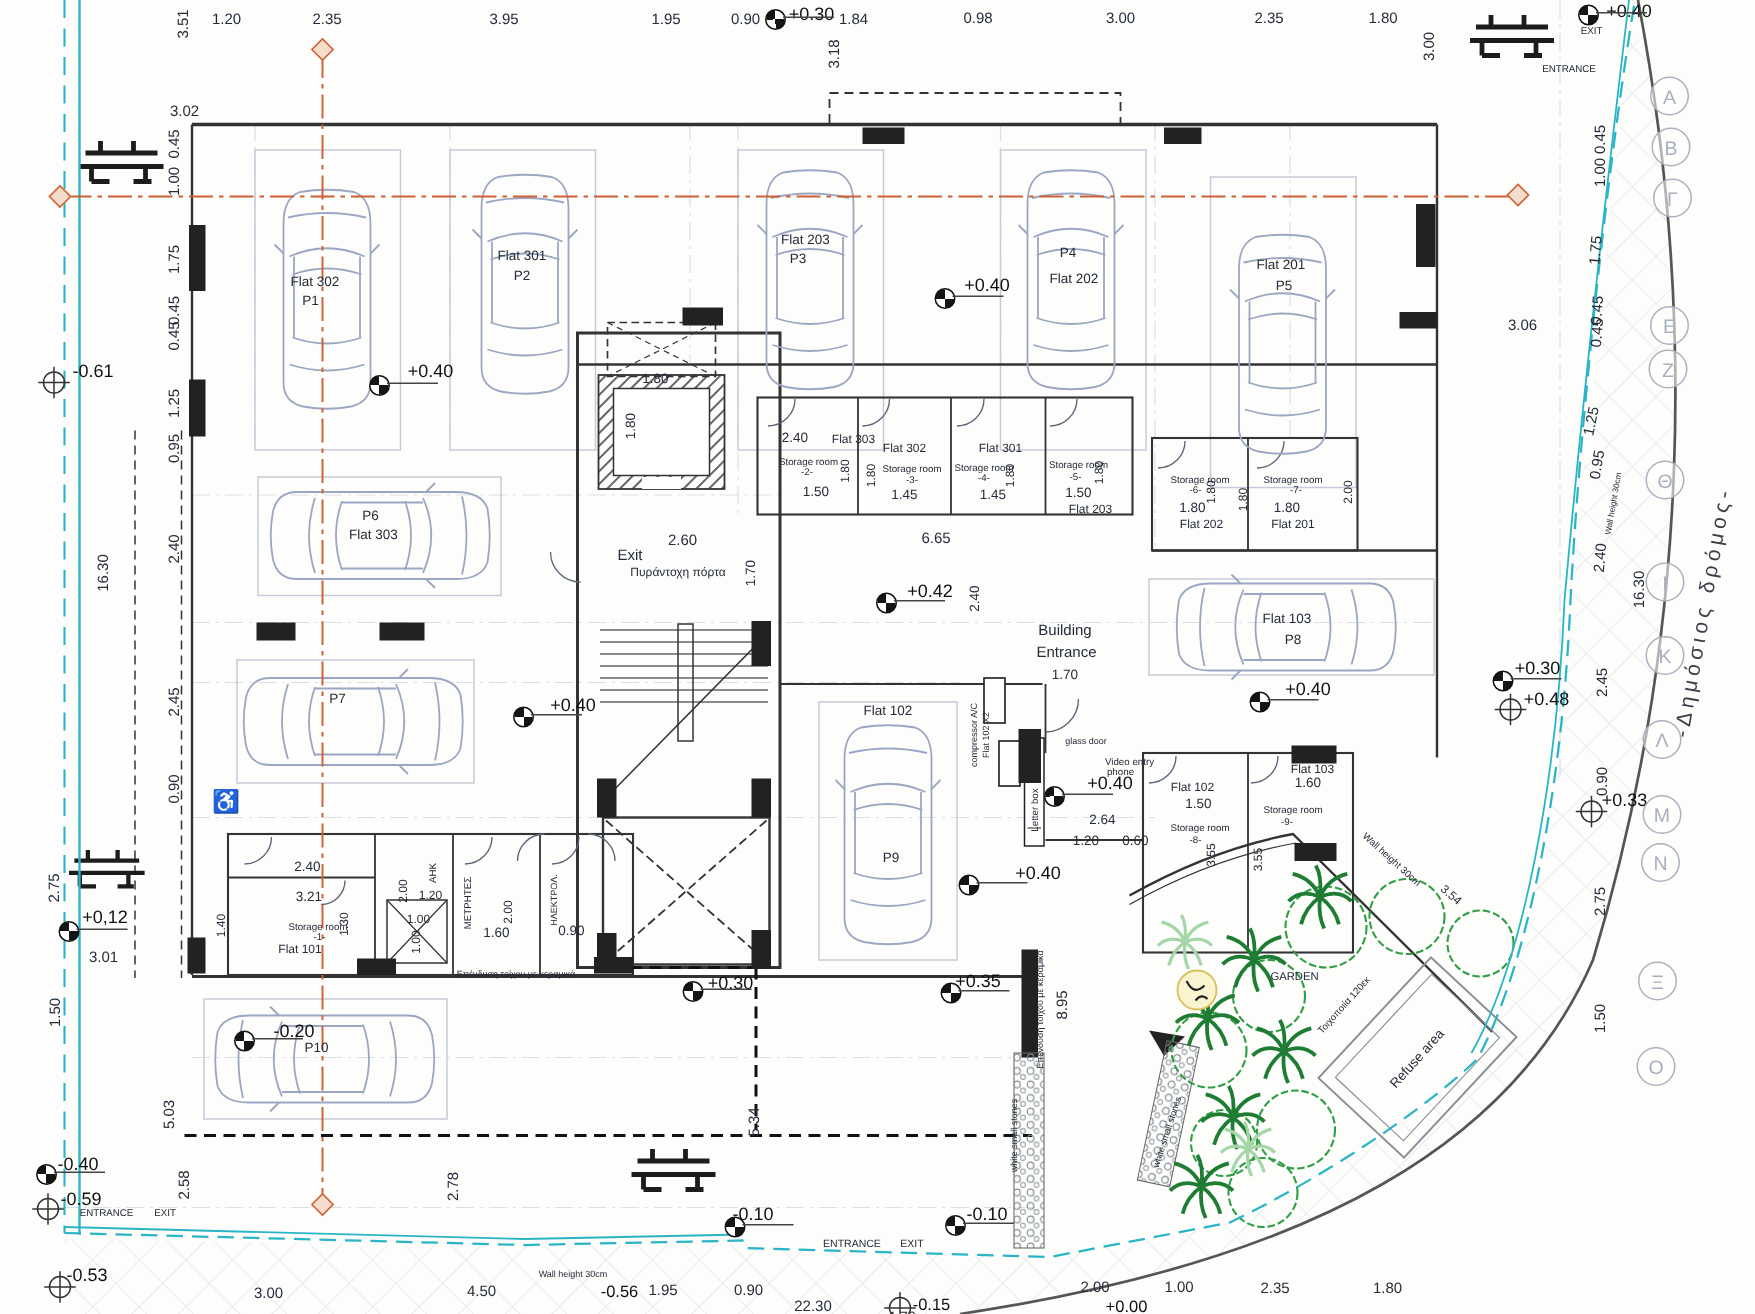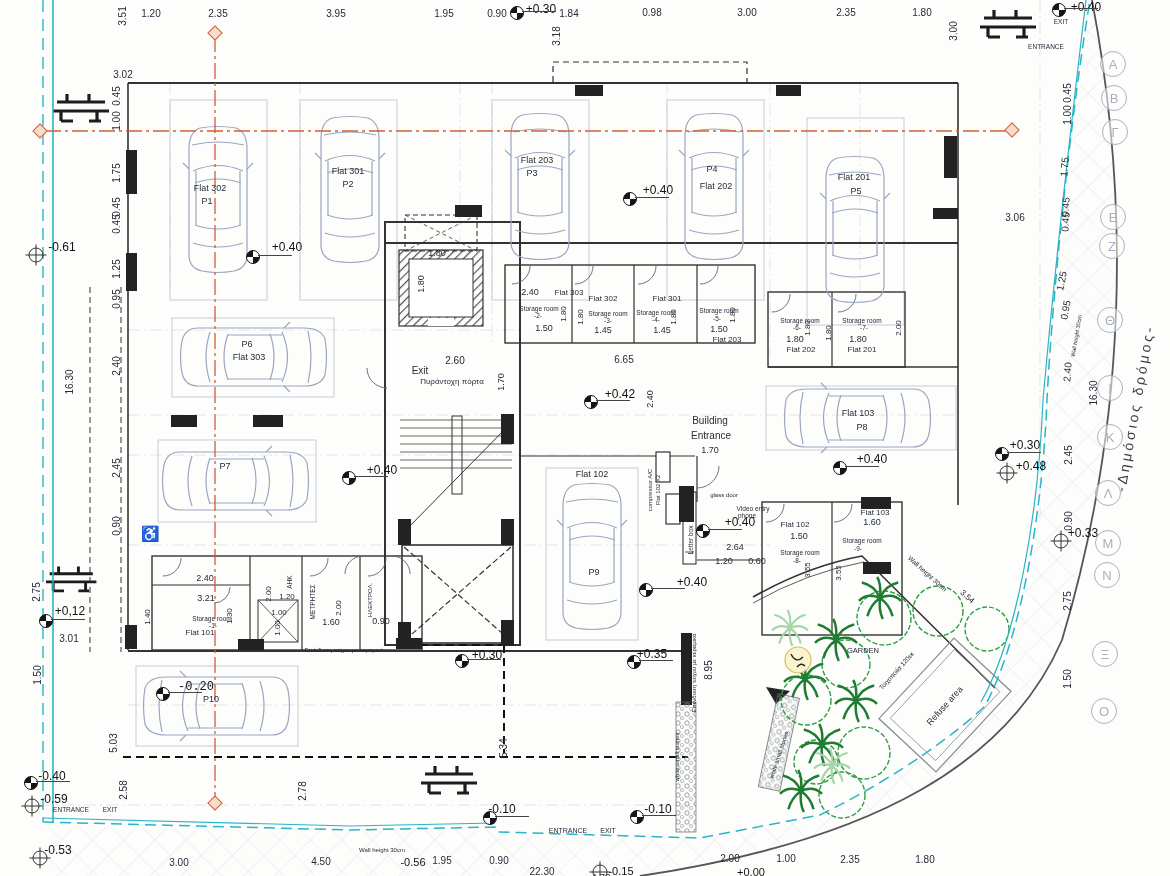--- a/index.html
+++ b/index.html
@@ -352,21 +352,21 @@
     <div class="lbl" style="left: 854px; top: 177px; font-size: 9px; transform: translate(-50%, -50%) rotate(0deg);">Flat 201</div>
     <div class="lbl" style="left: 856px; top: 191px; font-size: 9px; transform: translate(-50%, -50%) rotate(0deg);">P5</div>
     <div class="lbl" style="left: 247px; top: 344px; font-size: 9px; transform: translate(-50%, -50%) rotate(0deg);">P6</div>
     <div class="lbl" style="left: 249px; top: 357px; font-size: 9px; transform: translate(-50%, -50%) rotate(0deg);">Flat 303</div>
     <div class="lbl" style="left: 225px; top: 466px; font-size: 9px; transform: translate(-50%, -50%) rotate(0deg);">P7</div>
     <div class="lbl" style="left: 858px; top: 413px; font-size: 9px; transform: translate(-50%, -50%) rotate(0deg);">Flat 103</div>
     <div class="lbl" style="left: 862px; top: 427px; font-size: 9px; transform: translate(-50%, -50%) rotate(0deg);">P8</div>
     <div class="lbl" style="left: 592px; top: 474px; font-size: 9px; transform: translate(-50%, -50%) rotate(0deg);">Flat 102</div>
     <div class="lbl" style="left: 594px; top: 572px; font-size: 9px; transform: translate(-50%, -50%) rotate(0deg);">P9</div>
     <div class="lbl" style="left: 211px; top: 699px; font-size: 9px; transform: translate(-50%, -50%) rotate(0deg);">P10</div>
-    <div class="lbl lvl" style="left: 196px; top: 687px; font-size: 12px; transform: translate(-50%, -50%) rotate(0deg); font-family: Liberation Mono, monospace;">-0.20</div>
+    <div class="lbl lvl" style="left: 196px; top: 687px; font-size: 12px; transform: translate(-50%, -50%) rotate(0deg);">-0.20</div>
     <div class="lbl lvl" style="left: 287px; top: 247px; font-size: 12px; transform: translate(-50%, -50%) rotate(0deg);">+0.40</div>
     <div class="lbl lvl" style="left: 658px; top: 190px; font-size: 12px; transform: translate(-50%, -50%) rotate(0deg);">+0.40</div>
     <div class="lbl lvl" style="left: 382px; top: 470px; font-size: 12px; transform: translate(-50%, -50%) rotate(0deg);">+0.40</div>
     <div class="lbl lvl" style="left: 872px; top: 459px; font-size: 12px; transform: translate(-50%, -50%) rotate(0deg);">+0.40</div>
     <div class="lbl lvl" style="left: 620px; top: 394px; font-size: 12px; transform: translate(-50%, -50%) rotate(0deg);">+0.42</div>
     <div class="lbl lvl" style="left: 740px; top: 522px; font-size: 12px; transform: translate(-50%, -50%) rotate(0deg);">+0.40</div>
     <div class="lbl lvl" style="left: 692px; top: 582px; font-size: 12px; transform: translate(-50%, -50%) rotate(0deg);">+0.40</div>
     <div class="lbl" style="left: 420px; top: 371px; font-size: 10px; transform: translate(-50%, -50%) rotate(0deg);">Exit</div>
     <div class="lbl" style="left: 452px; top: 382px; font-size: 8px; transform: translate(-50%, -50%) rotate(0deg);">Πυράντοχη πόρτα</div>
     <div class="lbl" style="left: 455px; top: 361px; font-size: 10px; transform: translate(-50%, -50%) rotate(0deg);">2.60</div>

